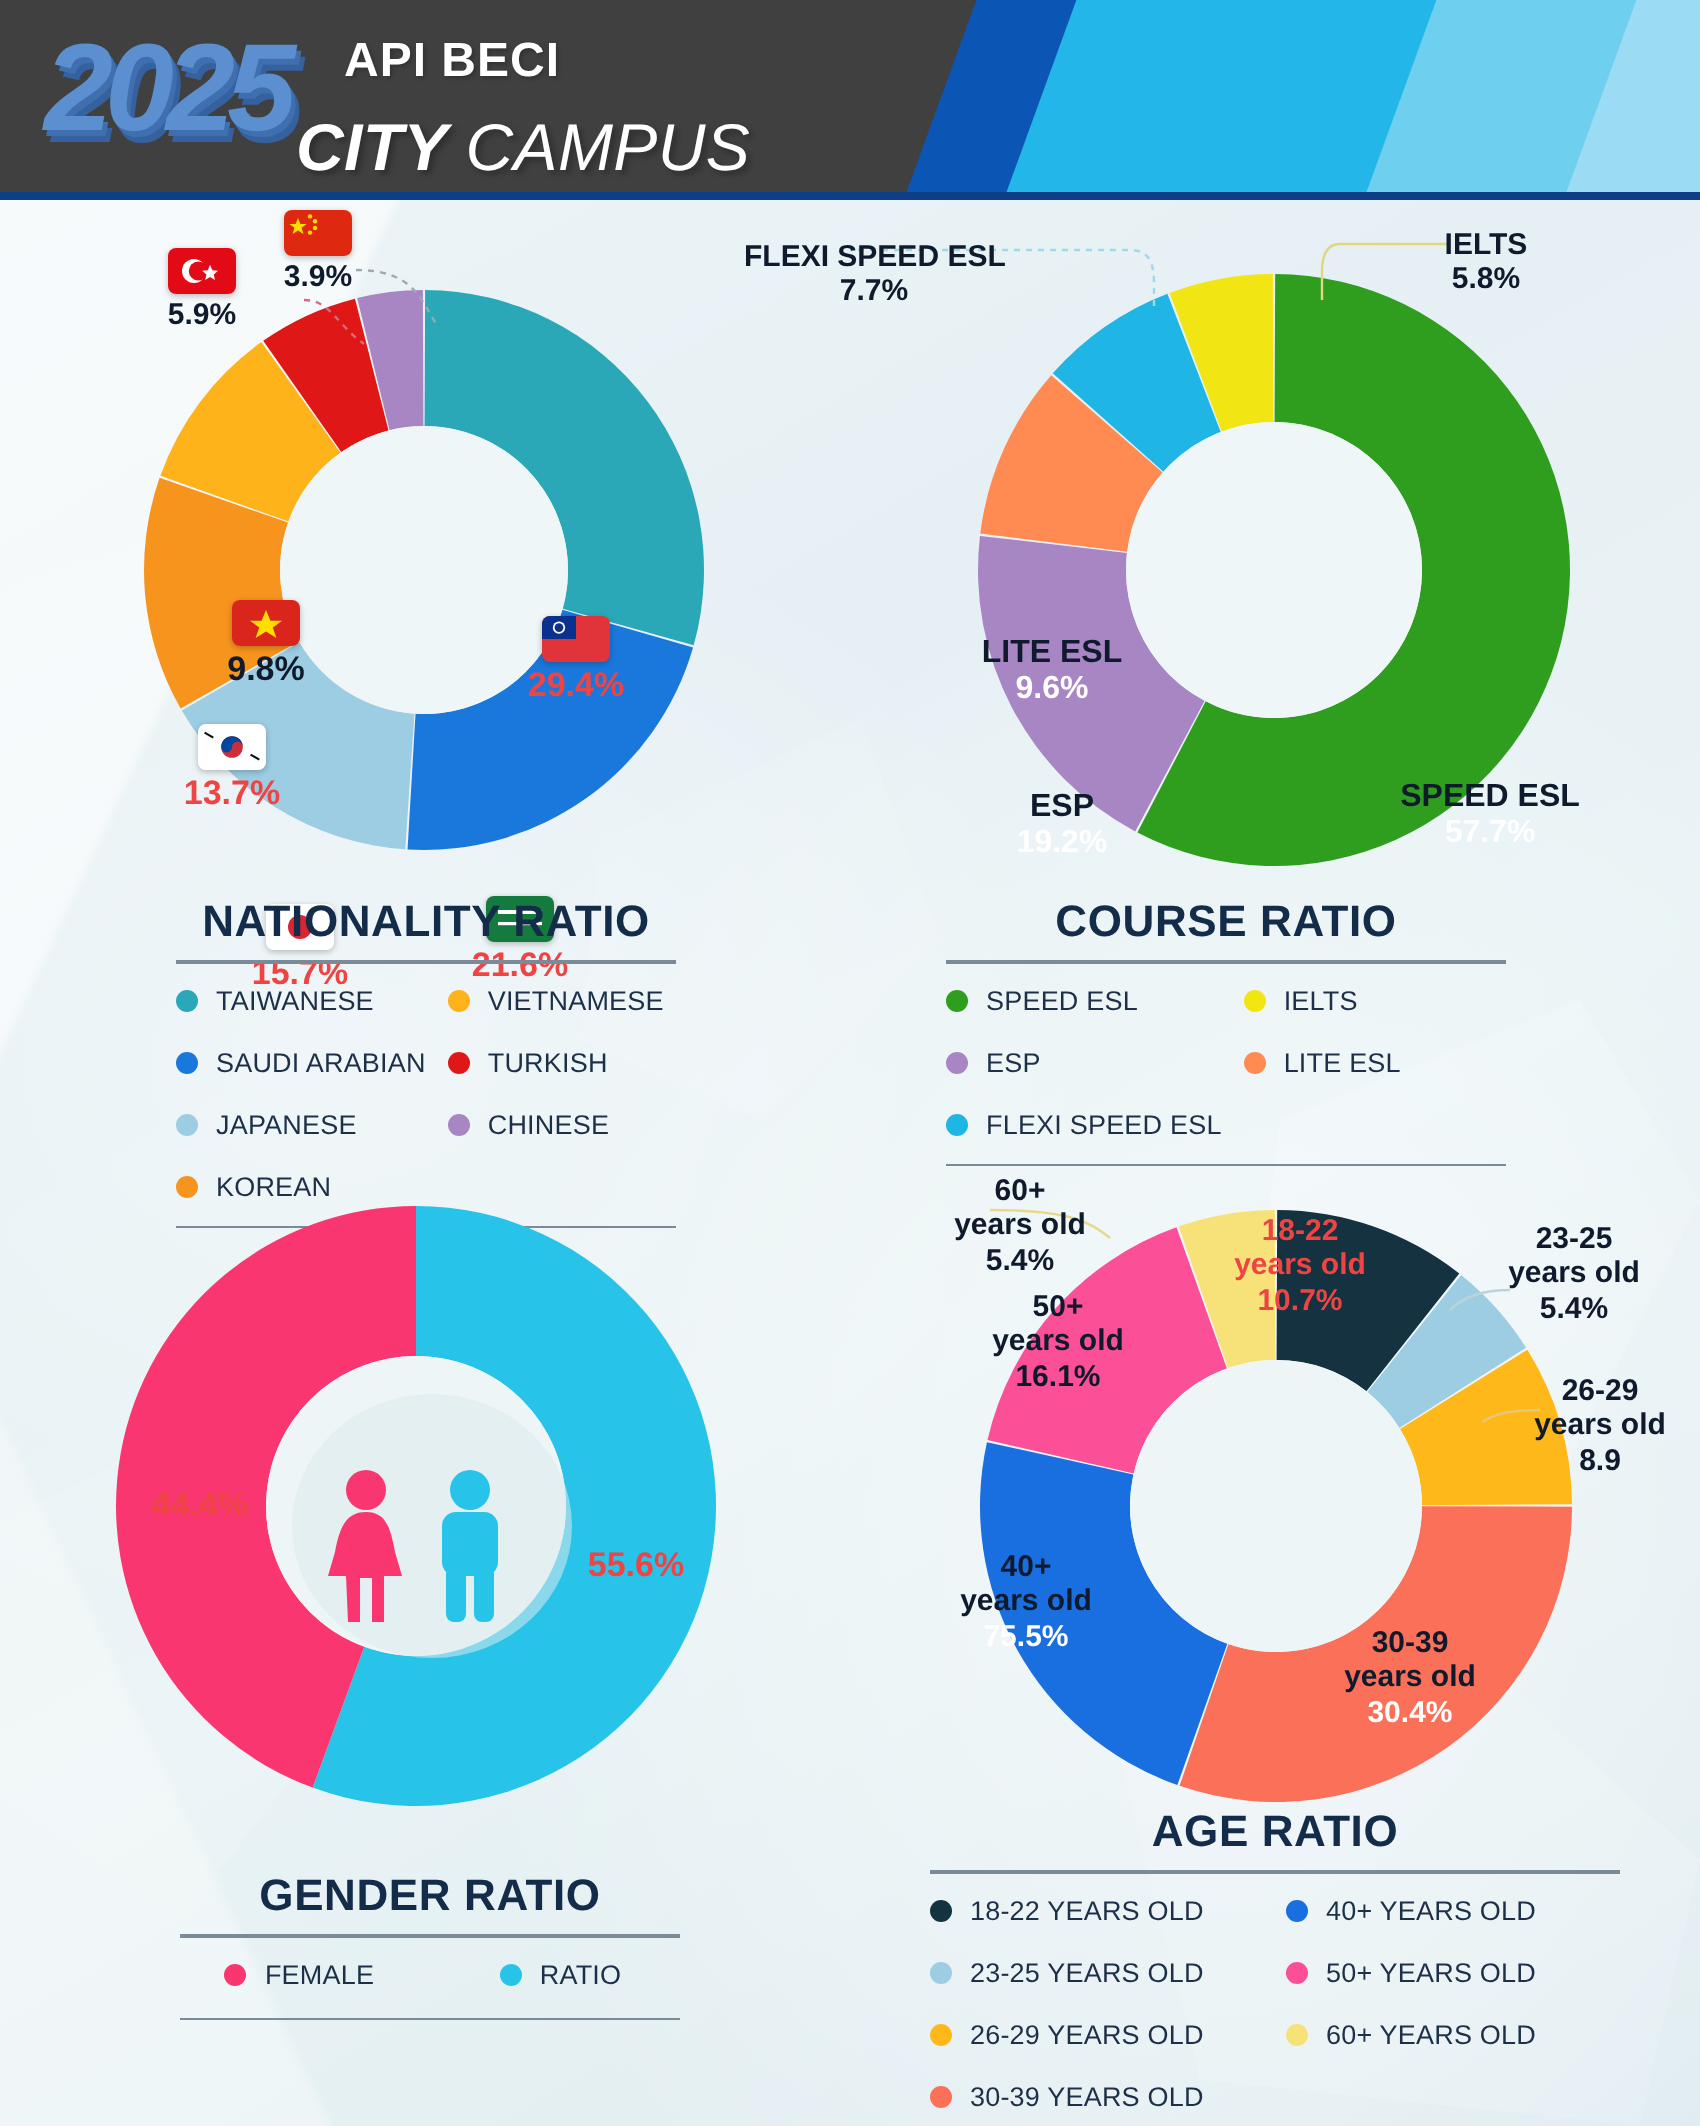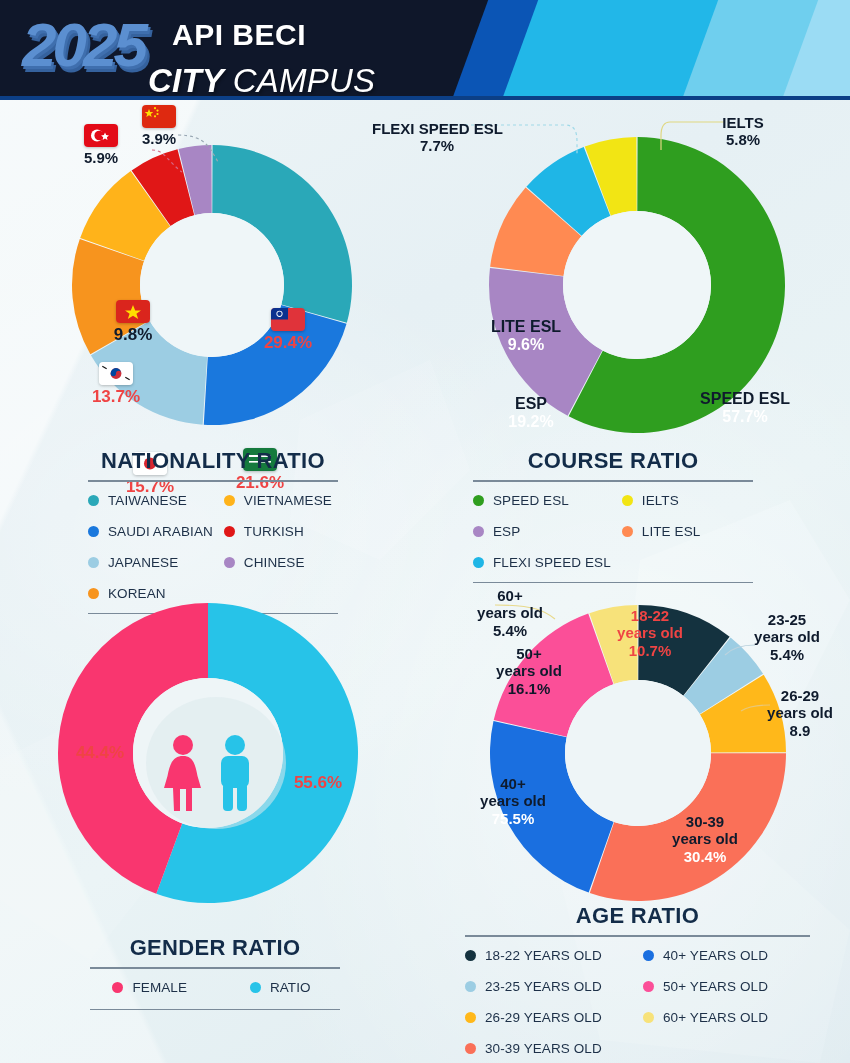--- a/index.html
+++ b/index.html
@@ -21,38 +21,38 @@
       radial-gradient(ellipse at 72% 72%, rgba(255,255,255,0.5) 0%, rgba(255,255,255,0) 45%),
       radial-gradient(ellipse at 20% 50%, rgba(255,255,255,0.4) 0%, rgba(255,255,255,0) 40%);
   }
   .bg-poly {
     position: absolute; inset: 0; pointer-events: none; opacity: .5;
   }
 
   
   .header {
     position: relative; width: 850px; height: 100px;
-    background: #0f172a; overflow: hidden;
+    background: #404040; overflow: hidden;
   }
   .hdr-band { position: absolute; top: -20px; height: 140px; transform: skewX(-20deg); }
   .band-a { left: 470px; width: 120px; background: #0b55b5; }
   .band-b { left: 520px; width: 300px; background: #22b7e8; }
   .band-c { left: 700px; width: 200px; background: #6fcfee; }
   .band-d { left: 800px; width: 160px; background: #9bdcf4; }
 
   .logo-year {
     position: absolute; left: 22px; top: 14px;
     font-size: 62px; font-weight: 800; font-style: italic;
     color: #5b8fd0; letter-spacing: -4px;
     text-shadow: 2px 3px 0 #3f6fae, 4px 6px 0 #35629e;
     line-height: 1; user-select: none;
   }
   .hdr-left-text { position: absolute; left: 148px; top: 18px; z-index: 3; }
   .hdr-api {
-    font-size: 30px; font-weight: 700; color: #ffffff;
+    font-size: 24px; font-weight: 700; color: #ffffff;
     letter-spacing: .5px; line-height: 1.1; padding-left: 24px;
     text-shadow: 1px 1px 2px rgba(0,0,0,.25);
   }
   .hdr-campus {
     font-size: 33px; font-weight: 800; color: #ffffff;
     letter-spacing: .2px; line-height: 1.1; margin-top: 12px;
     text-shadow: 2px 2px 3px rgba(0,0,0,.3);
     font-style: italic;
   }
   .hdr-campus .thin { font-weight: 400; }

